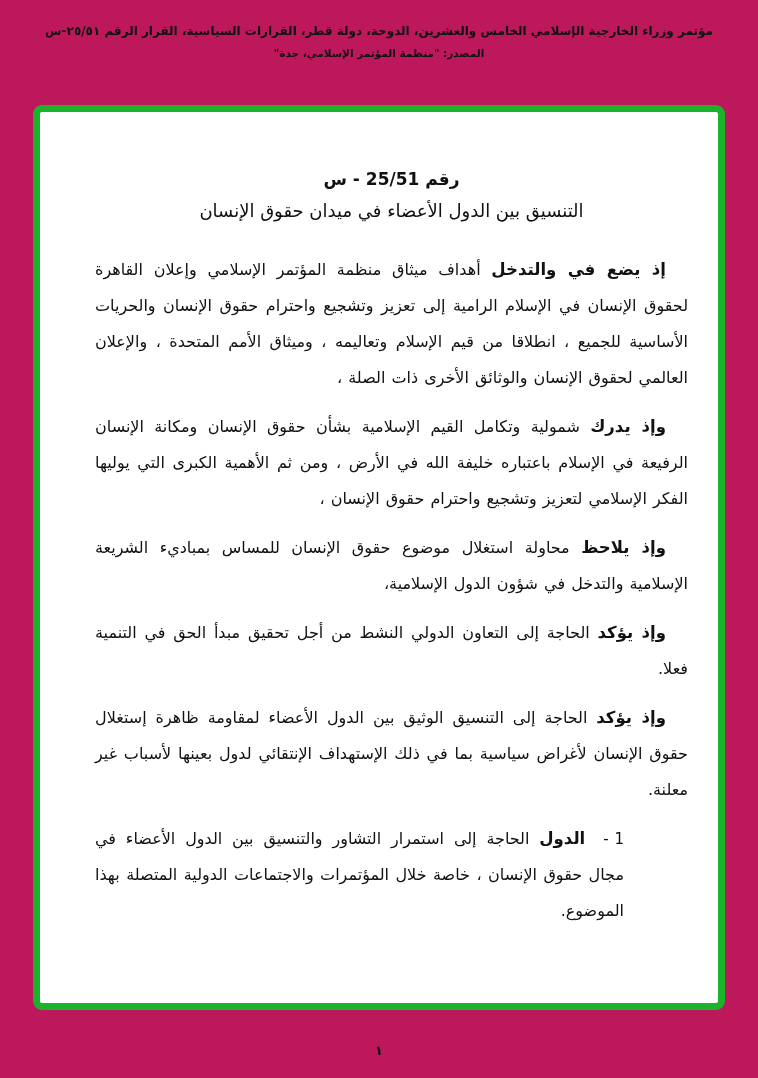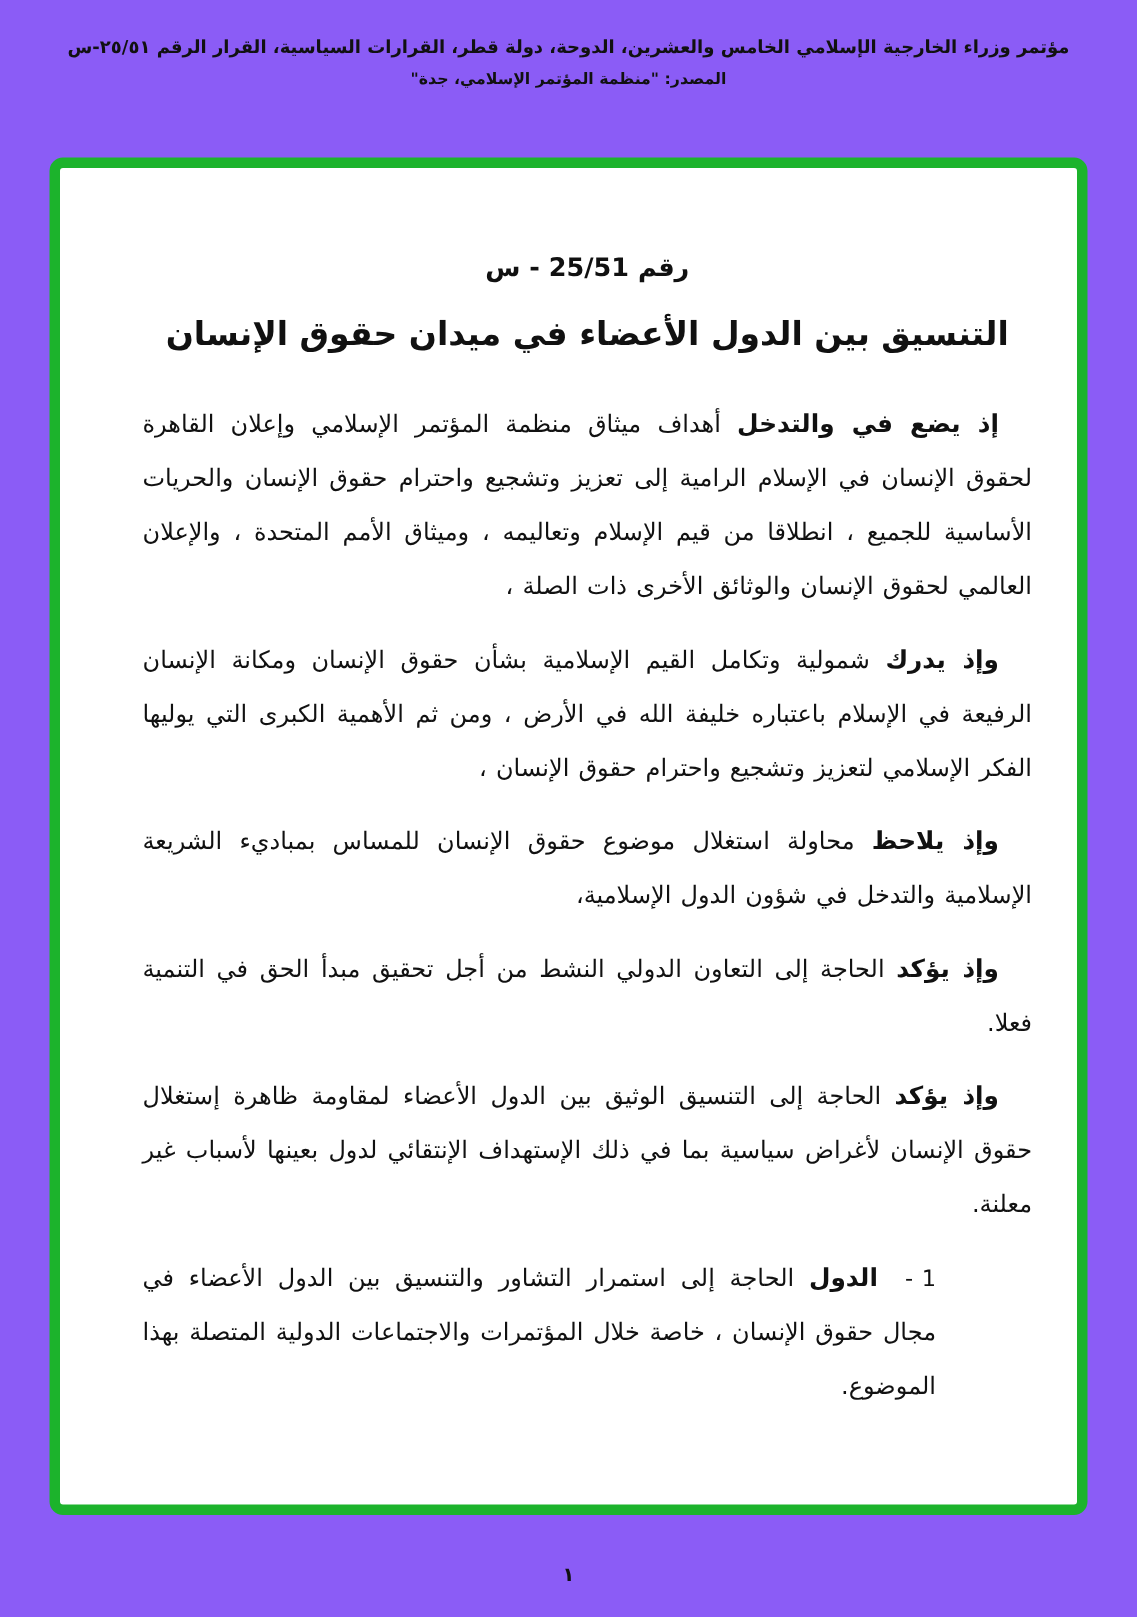--- a/index.html
+++ b/index.html
@@ -8,21 +8,21 @@
     width: 758px;
     height: 1078px;
     position: relative;
     font-family: "DejaVu Sans", sans-serif;
     color: #111111;
     overflow: hidden;
   }
   .page {
     position: absolute;
     inset: 0;
-    background: #8b5cf6;
+    background: #be185d;
     padding-left: 26px;
   }
   
   .source-header {
     position: absolute;
     top: 22px;
     left: 0;
     width: 100%;
     text-align: center;
     direction: rtl;
@@ -50,33 +50,33 @@
     border-radius: 9px;
     background: #ffffff;
     direction: rtl;
     padding: 54px 30px 0 55px;
   }
   .res-number {
     text-align: center;
     font-weight: bold;
     font-size: 17px;
     line-height: 26px;
-    margin-bottom: 17px;
+    margin-bottom: 4px;
   }
   .regarding {
     text-align: center;
     font-weight: bold;
     font-size: 15px;
     line-height: 24px;
     margin-bottom: 9px;
   }
   .doc-title {
     text-align: center;
-    font-weight: bold;
-    font-size: 22px;
+    font-weight: normal;
+    font-size: 18px;
     line-height: 30px;
     margin-bottom: 26px;
   }
   
   .para {
     direction: rtl;
     text-align: justify;
     font-size: 16px;
     line-height: 36px;
     margin-bottom: 13px;

